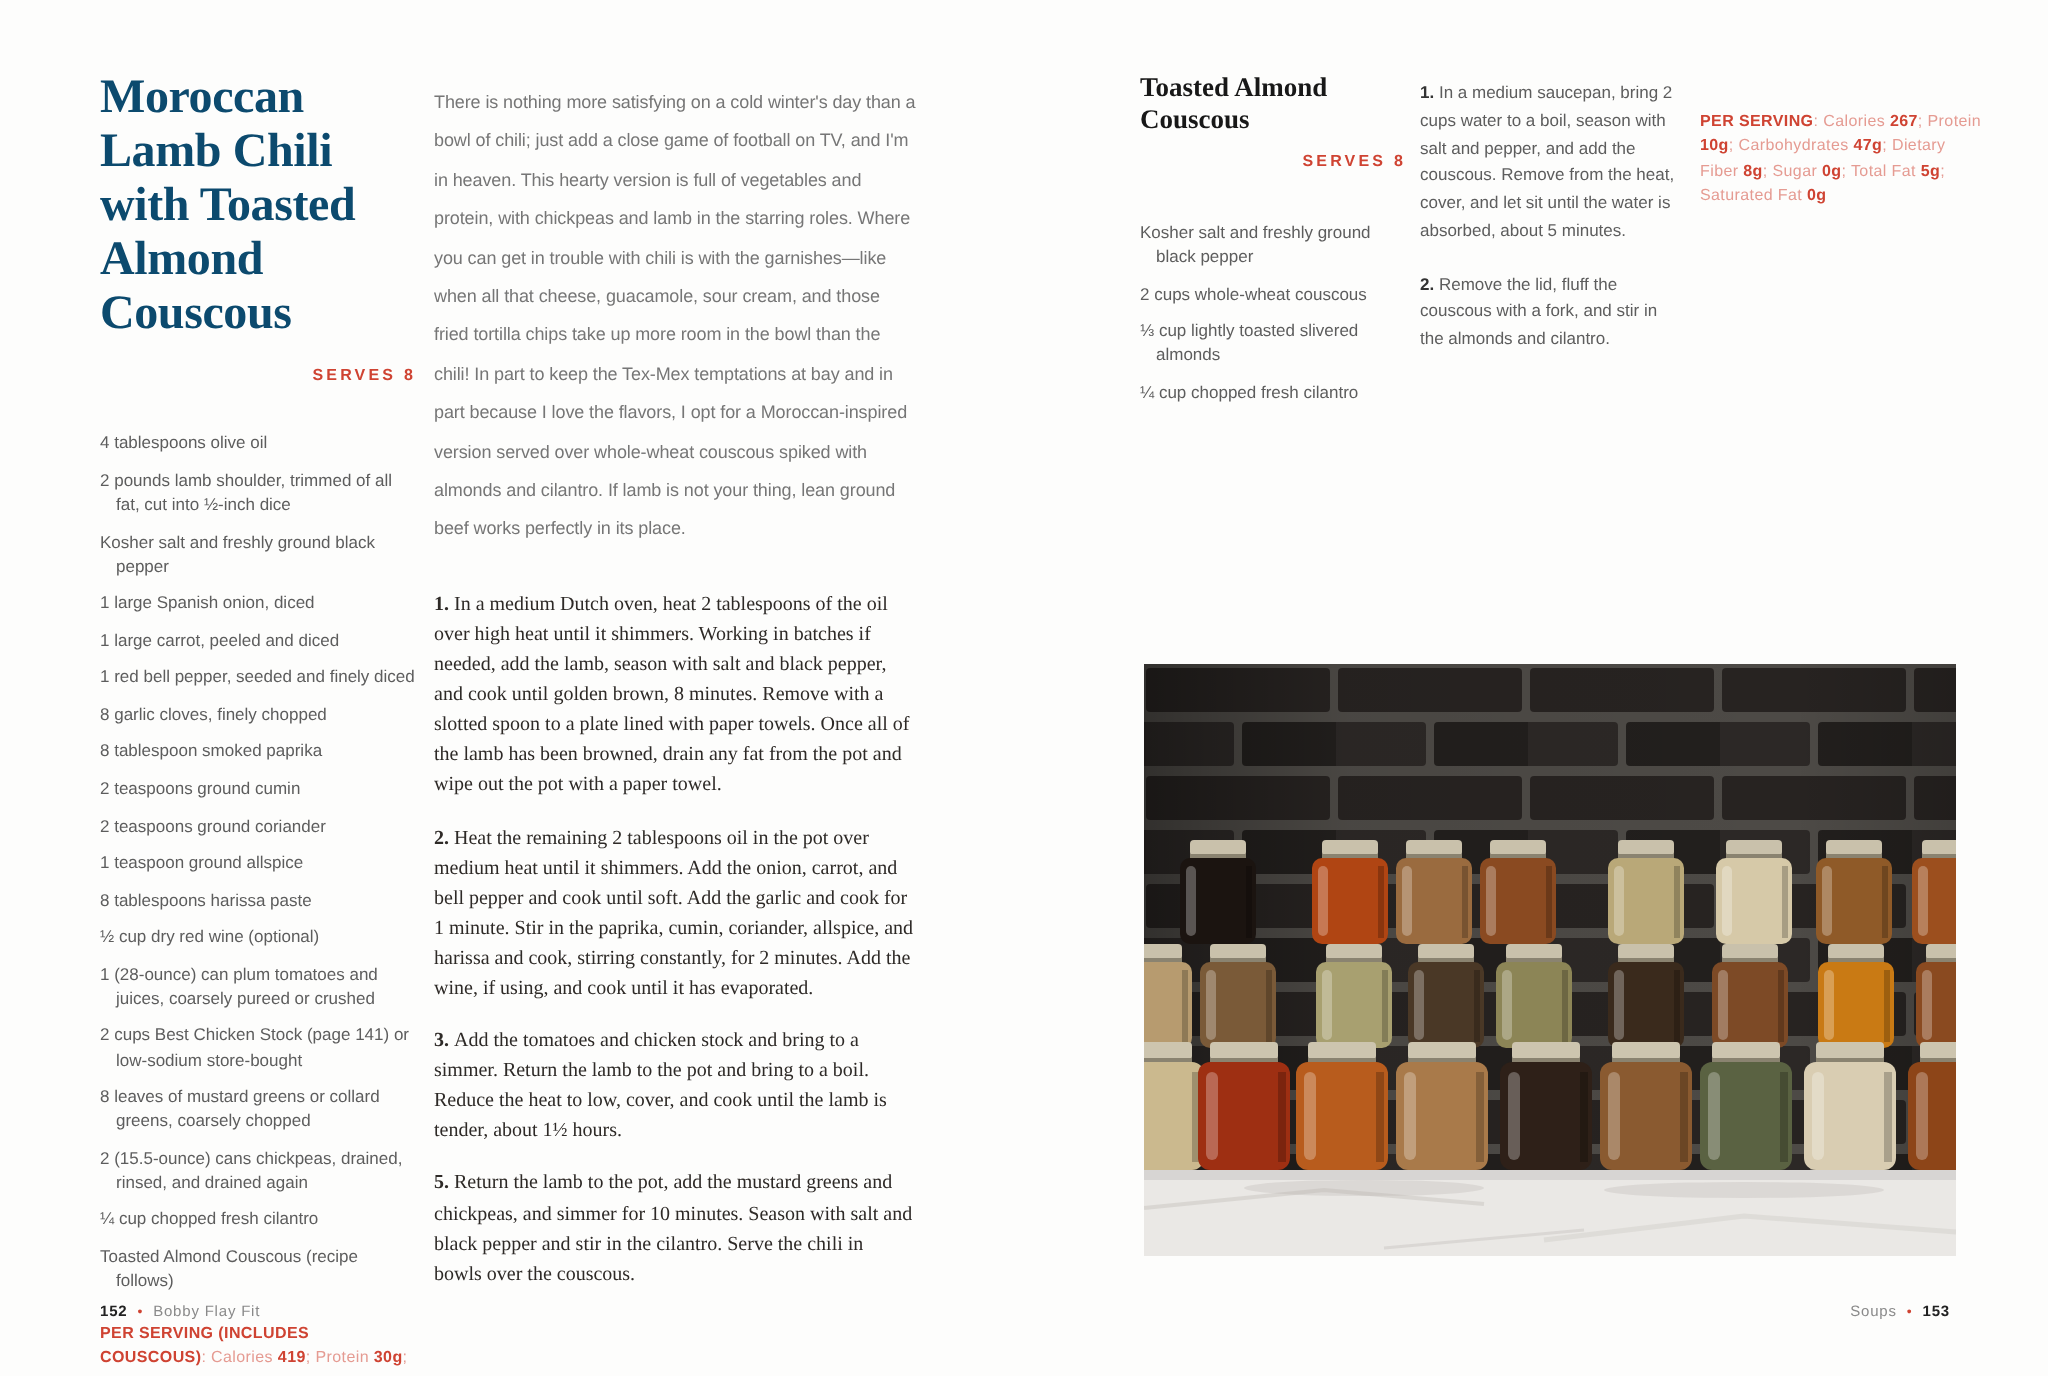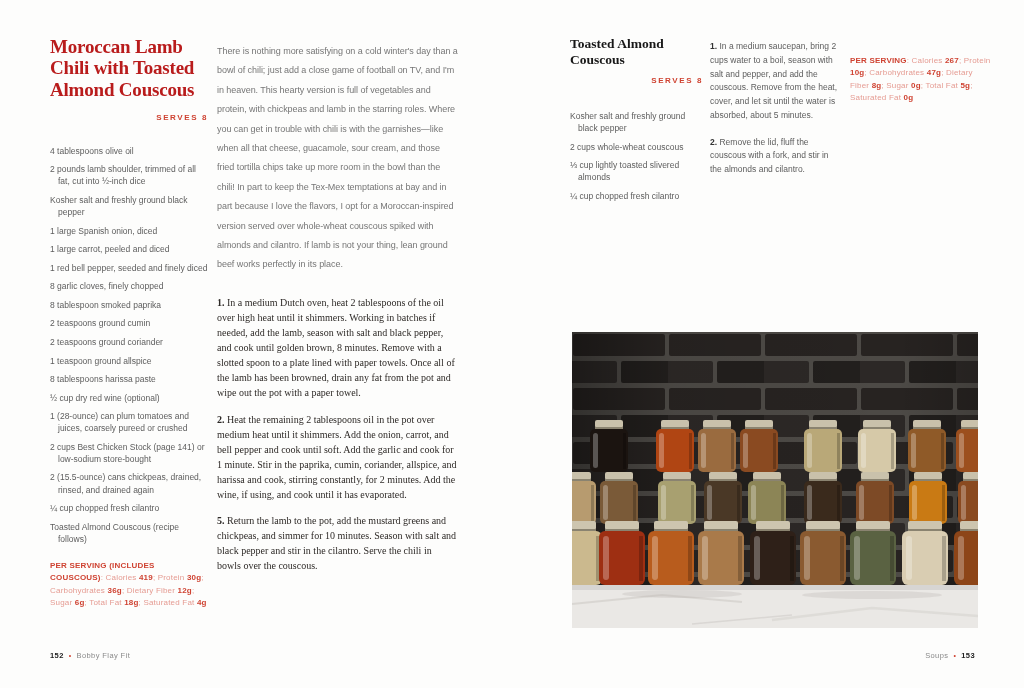--- a/index.html
+++ b/index.html
@@ -5,21 +5,21 @@
   html,body{margin:0;padding:0;background:#e8e8e8;}
   .page{
     position:relative;width:1024px;height:688px;margin:0 auto;
     background:#fdfdfc;overflow:hidden;
     font-family:"Liberation Sans",sans-serif;
   }
   
   .col1{position:absolute;left:50px;top:36px;width:158px;}
   .recipe-title{
     font-family:"Liberation Serif",serif;font-weight:bold;
-    font-size:19px;line-height:1.12;color:#b91c1c;letter-spacing:-0.2px;margin:0;
+    font-size:24px;line-height:1.12;color:#0c4a6e;letter-spacing:-0.2px;margin:0;
   }
   .serves{
     margin-top:13px;font-size:8px;font-weight:bold;letter-spacing:1.6px;color:#cf4332;text-align:right;
   }
   .ing-list{margin-top:23px;}
   .ing{
     font-size:8.5px;line-height:1.42;color:#5d5d5d;
     margin-bottom:6.5px;padding-left:8px;text-indent:-8px;
   }
   .nutrition{margin-top:15px;font-size:8px;line-height:1.55;color:#e59b92;letter-spacing:0.2px;}
@@ -76,32 +76,34 @@
         <div class="ing">1 red bell pepper, seeded and finely diced</div>
         <div class="ing">8 garlic cloves, finely chopped</div>
         <div class="ing">8 tablespoon smoked paprika</div>
         <div class="ing">2 teaspoons ground cumin</div>
         <div class="ing">2 teaspoons ground coriander</div>
         <div class="ing">1 teaspoon ground allspice</div>
         <div class="ing">8 tablespoons harissa paste</div>
         <div class="ing">½ cup dry red wine (optional)</div>
         <div class="ing">1 (28-ounce) can plum tomatoes and juices, coarsely pureed or crushed</div>
         <div class="ing">2 cups Best Chicken Stock (page 141) or low-sodium store-bought</div>
+        <div class="ing">8 leaves of mustard greens or collard greens, coarsely chopped</div>
         <div class="ing">2 (15.5-ounce) cans chickpeas, drained, rinsed, and drained again</div>
         <div class="ing">¼ cup chopped fresh cilantro</div>
         <div class="ing">Toasted Almond Couscous (recipe follows)</div>
       </div>
     <div class="nutrition"><span class="b">PER SERVING (INCLUDES COUSCOUS)</span><span>: Calories </span><span class="b">419</span><span>; Protein </span><span class="b">30g</span><span>; Carbohydrates </span><span class="b">36g</span><span>; Dietary Fiber </span><span class="b">12g</span><span>; Sugar </span><span class="b">6g</span><span>; Total Fat </span><span class="b">18g</span><span>; Saturated Fat </span><span class="b">4g</span></div>
   </div>
 
   <div class="col2">
     <div class="intro">There is nothing more satisfying on a cold winter's day than a bowl of chili; just add a close game of football on TV, and I'm in heaven. This hearty version is full of vegetables and protein, with chickpeas and lamb in the starring roles. Where you can get in trouble with chili is with the garnishes—like when all that cheese, guacamole, sour cream, and those fried tortilla chips take up more room in the bowl than the chili! In part to keep the Tex-Mex temptations at bay and in part because I love the flavors, I opt for a Moroccan-inspired version served over whole-wheat couscous spiked with almonds and cilantro. If lamb is not your thing, lean ground beef works perfectly in its place.</div>
     <div class="steps-serif">
         <div class="step"><span class="step-num">1. </span>In a medium Dutch oven, heat 2 tablespoons of the oil over high heat until it shimmers. Working in batches if needed, add the lamb, season with salt and black pepper, and cook until golden brown, 8 minutes. Remove with a slotted spoon to a plate lined with paper towels. Once all of the lamb has been browned, drain any fat from the pot and wipe out the pot with a paper towel.</div>
         <div class="step"><span class="step-num">2. </span>Heat the remaining 2 tablespoons oil in the pot over medium heat until it shimmers. Add the onion, carrot, and bell pepper and cook until soft. Add the garlic and cook for 1 minute. Stir in the paprika, cumin, coriander, allspice, and harissa and cook, stirring constantly, for 2 minutes. Add the wine, if using, and cook until it has evaporated.</div>
+        <div class="step"><span class="step-num">3. </span>Add the tomatoes and chicken stock and bring to a simmer. Return the lamb to the pot and bring to a boil. Reduce the heat to low, cover, and cook until the lamb is tender, about 1½ hours.</div>
         <div class="step"><span class="step-num">5. </span>Return the lamb to the pot, add the mustard greens and chickpeas, and simmer for 10 minutes. Season with salt and black pepper and stir in the cilantro. Serve the chili in bowls over the couscous.</div>
       </div>
   </div>
 
   <div class="col3">
     <h2 class="sub-title">Toasted Almond Couscous</h2>
     <div class="serves">SERVES 8</div>
     <div class="ing-list">
         <div class="ing">Kosher salt and freshly ground black pepper</div>
         <div class="ing">2 cups whole-wheat couscous</div>

